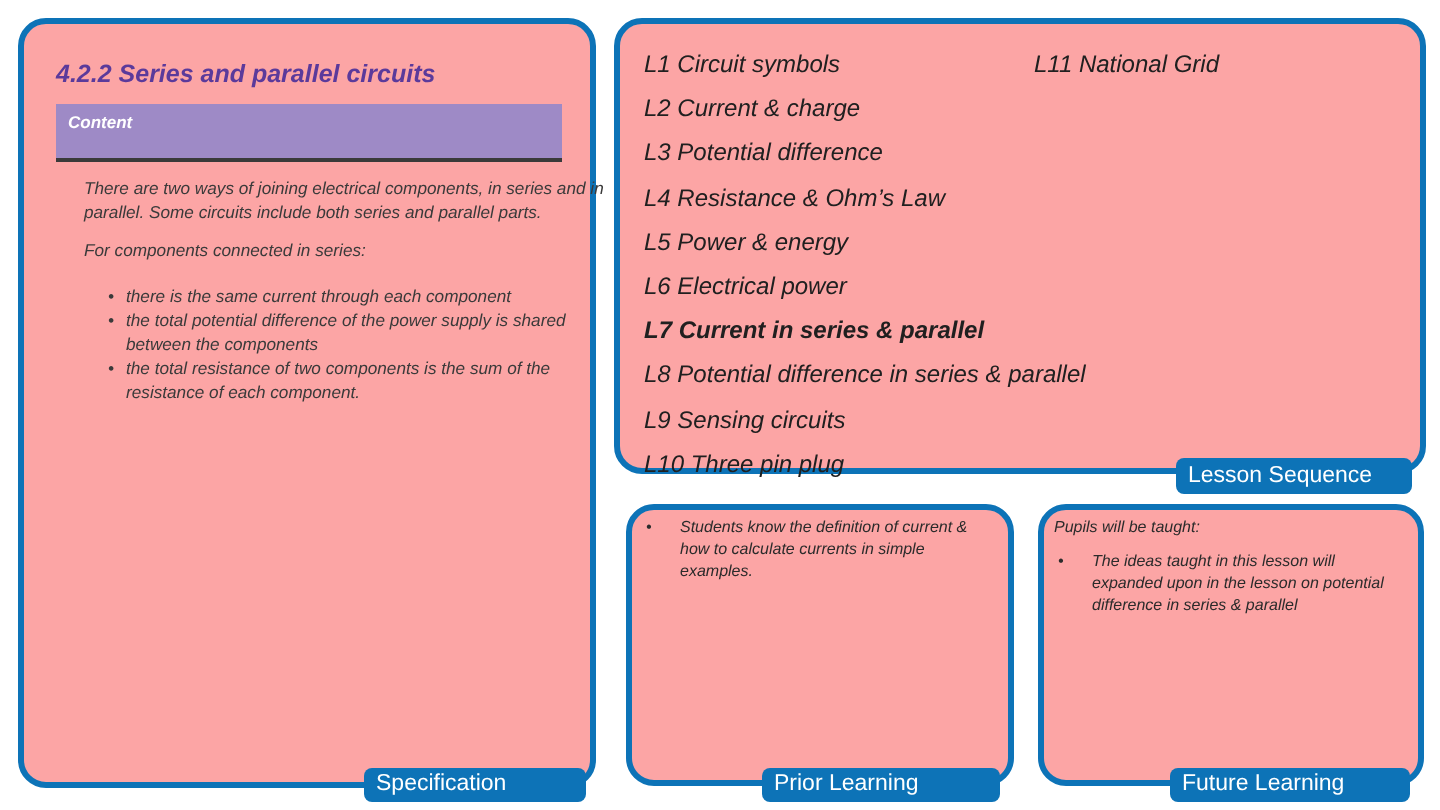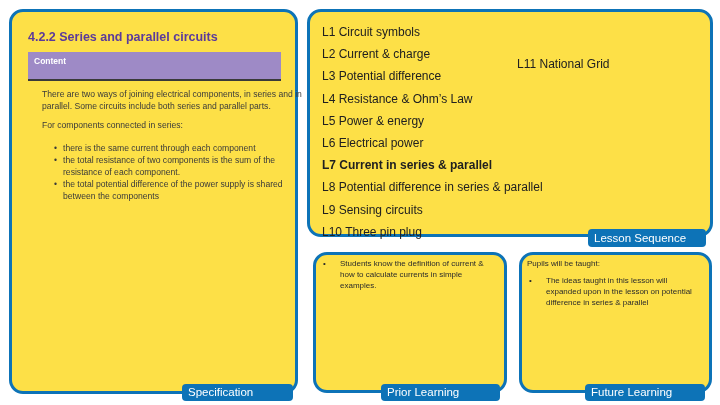--- a/index.html
+++ b/index.html
@@ -1,22 +1,22 @@
 <!DOCTYPE html>
 <html><head>
 <meta charset="utf-8">
 <style>
   html,body { margin:0; padding:0; background:#ffffff; }
   .slide {
     position:relative; width:720px; height:405px; background:#ffffff;
     font-family:"Liberation Sans", sans-serif; overflow:hidden;
   }
   .box {
-    position:absolute; background:#fde047;
-    border:3px solid #0d73b7; border-radius:14px; box-sizing:border-box;
+    position:absolute; background:#fca5a5;
+    border:3px solid #0d73b7; border-radius:14px; box-sizing:border-box;font-style:italic;
   }
   #spec-box   { left:9px;   top:9px;   width:289px; height:385px; }
   #seq-box    { left:307px; top:9px;   width:406px; height:228px; }
   #prior-box  { left:313px; top:252px; width:194px; height:141px; }
   #future-box { left:519px; top:252px; width:193px; height:141px; }
 
   .tab {
     position:absolute; background:#0d73b7; color:#ffffff;
     font-size:11.5px; line-height:17px; text-align:left;
     border-radius:4px; z-index:3; padding:0 6px; box-sizing:border-box;
@@ -39,21 +39,21 @@
   .spec-body p { margin:0 0 8px 0; }
   .spec-bullets { margin-top:11px; }
   .spec-bullet { display:flex; margin:0 0 1px 12px; width:240px; }
   .dot { flex:0 0 9px; font-size:8.6px; line-height:11.5px; }
   .dot::before { content:"•"; }
   .btxt { flex:1; }
 
   
   .lesson-col { position:absolute; top:9px; font-size:12px; color:#202020; }
   #lesson-col1 { left:12px; }
-  #lesson-col2 { left:207px;margin-top:32px; }
+  #lesson-col2 { left:207px; }
   .lesson-line { height:22.2px; line-height:22.2px; white-space:nowrap; }
   .lesson-line.bold { font-weight:bold; }
 
   
   .pupils-inner { position:absolute; left:5px; top:3px; right:5px; font-size:8px; color:#2b2b2b; line-height:11px; }
   .pupils-header { margin:0 0 6px 0; }
   .pupils-bullet { display:flex; }
   .pupils-bullet .dot { flex:0 0 19px; padding-left:2px; box-sizing:border-box; font-size:8px; line-height:11px; }
 </style>
 </head>
@@ -70,25 +70,25 @@
       <div class="spec-body">
         <p>There are two ways of joining electrical components, in series and in parallel. Some circuits include both series and parallel parts.</p>
         <p>For components connected in series:</p>
         <div class="spec-bullets">
             <div class="spec-bullet">
             <span class="dot"></span>
             <span class="btxt">there is the same current through each component</span>
           </div>
             <div class="spec-bullet">
             <span class="dot"></span>
-            <span class="btxt">the total resistance of two components is the sum of the resistance of each component.</span>
+            <span class="btxt">the total potential difference of the power supply is shared between the components</span>
           </div>
             <div class="spec-bullet">
             <span class="dot"></span>
-            <span class="btxt">the total potential difference of the power supply is shared between the components</span>
+            <span class="btxt">the total resistance of two components is the sum of the resistance of each component.</span>
           </div>
           </div>
       </div>
     </div>
   </div>
 
   <div class="box" id="seq-box">
     <div class="lesson-col" id="lesson-col1">
         <div class="lesson-line">L1 Circuit symbols</div>
         <div class="lesson-line">L2 Current &amp; charge</div>

